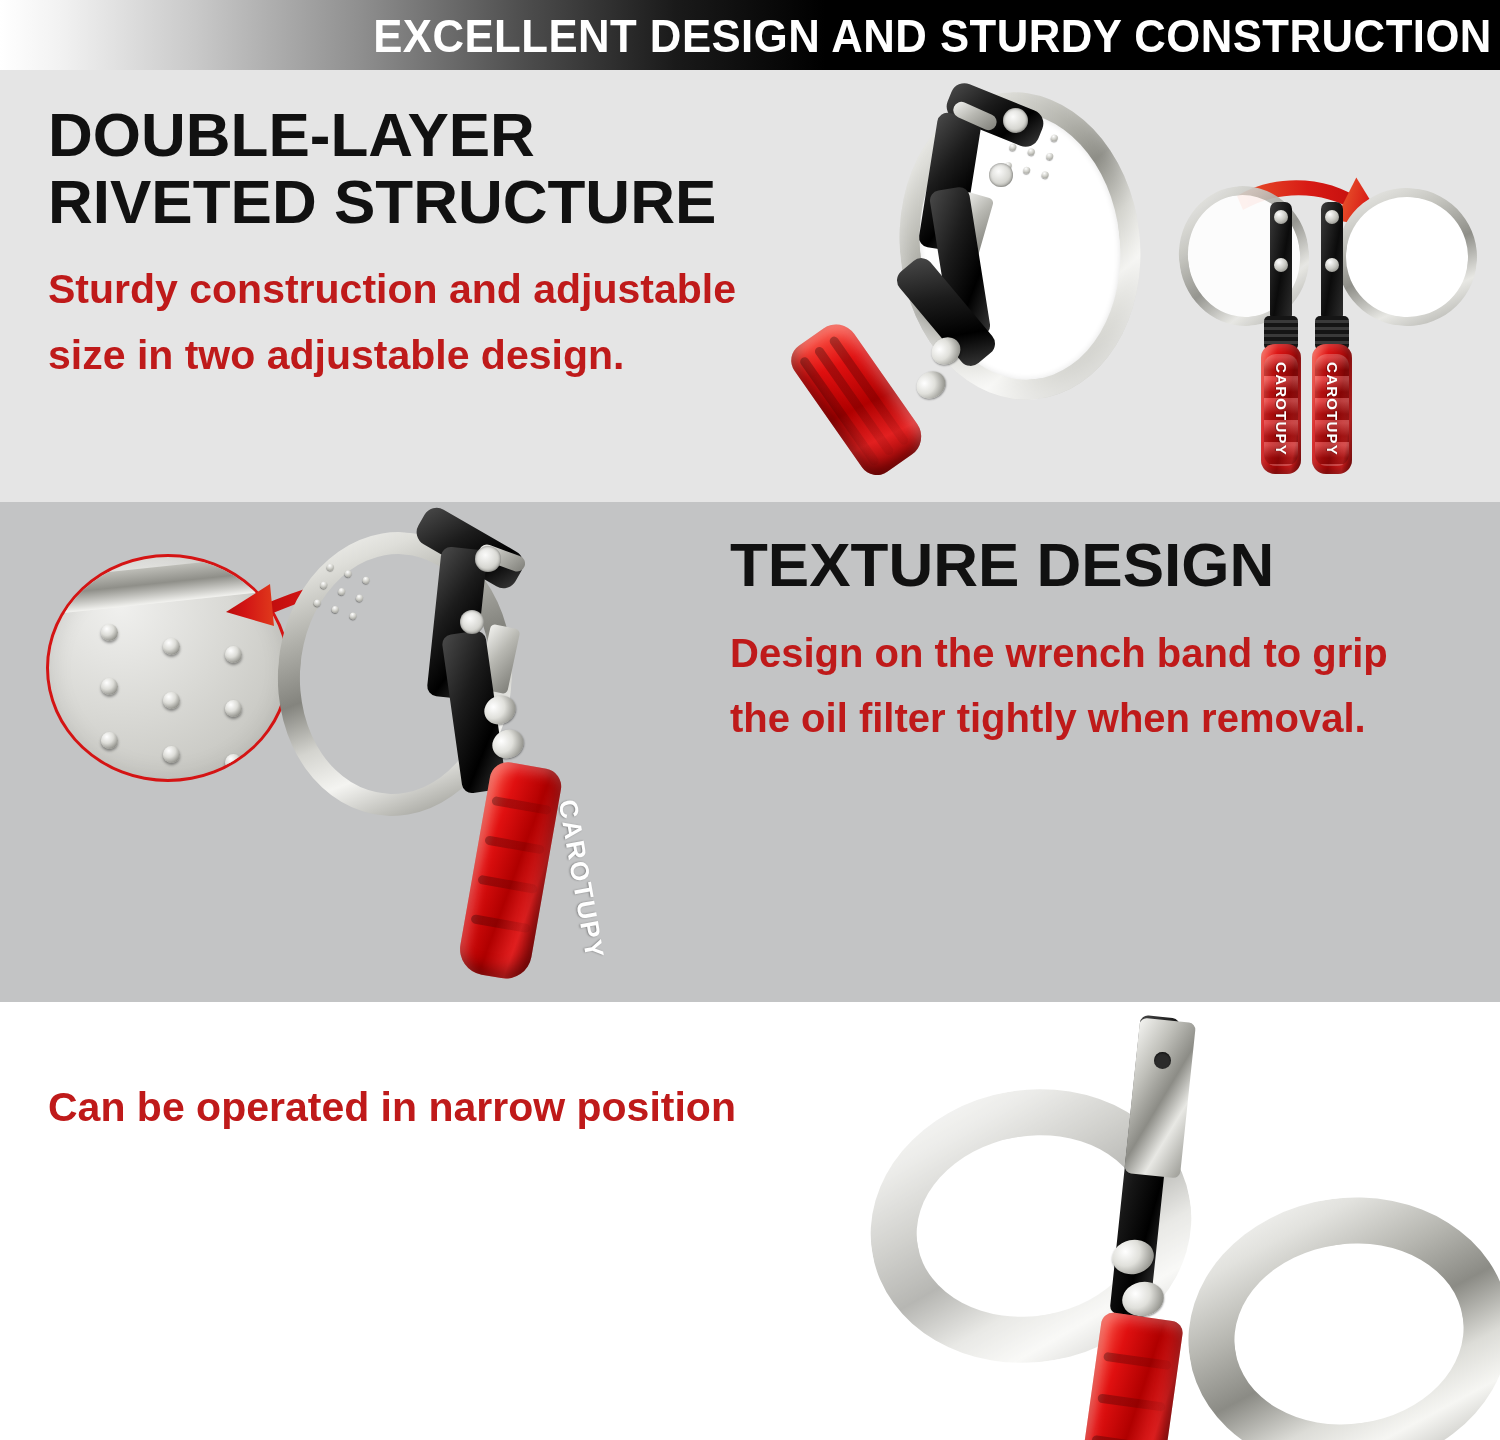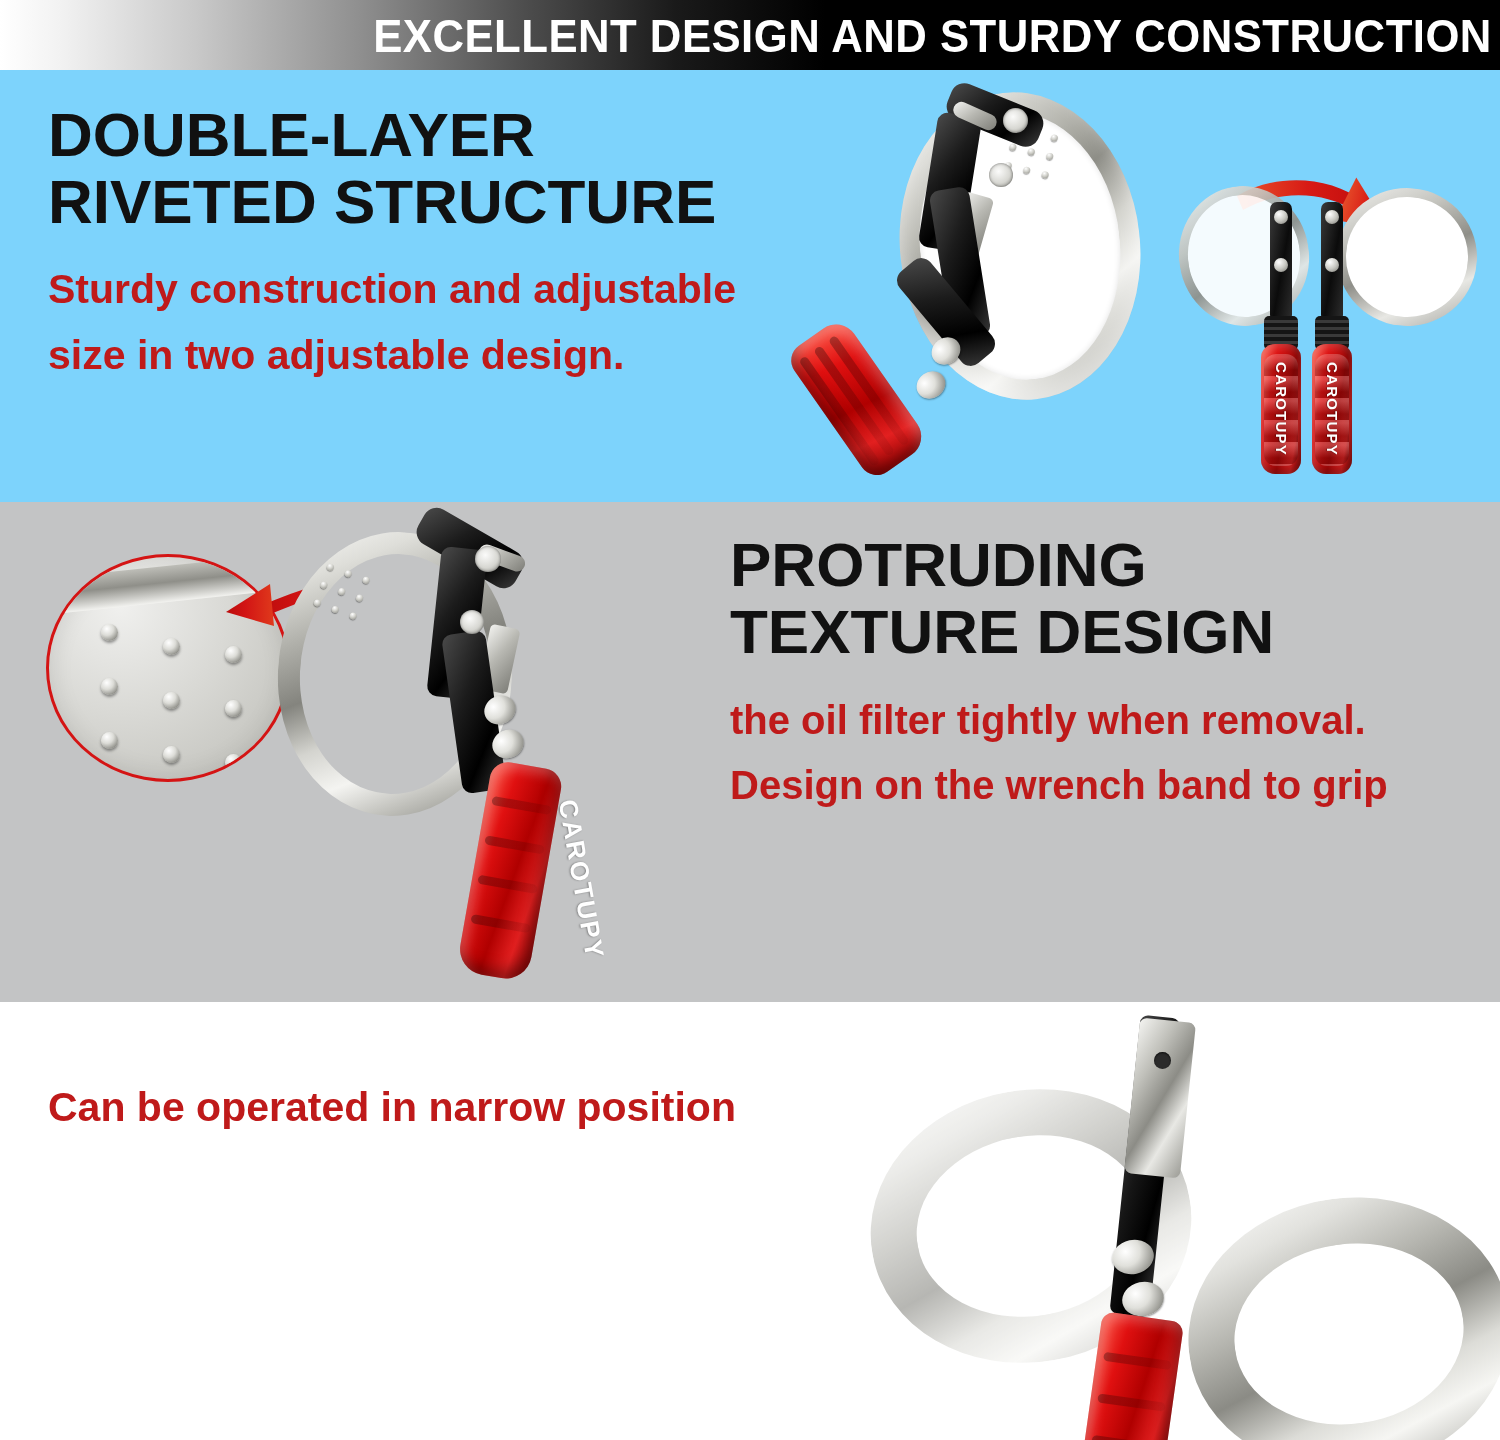--- a/index.html
+++ b/index.html
@@ -46,21 +46,21 @@
     transform-origin: right center;
     transform: translateY(-50%) scaleX(0.93);
   }
 
   
   .section {
     position: absolute;
     left: 0;
     width: 1500px;
   }
-  #section-1 { top: 70px;   height: 432px; background: #7dd3fc; }
+  #section-1 { top: 70px;   height: 432px; background: #e5e5e5; }
   #section-2 { top: 502px;  height: 500px; background: #c3c4c5; }
   #section-3 { top: 1002px; height: 438px; background: #ffffff; }
 
   .txt-block { position: absolute; }
   .heading {
     color: #111111;
     font-family: "Liberation Sans Narrow", "Liberation Sans", sans-serif;
     font-weight: bold;
     font-size: 62px;
     line-height: 1.08;
@@ -494,26 +494,25 @@
       <div class="grip-notch" style="top:116px"></div>
       <div class="grip-notch" style="top:156px"></div>
     </div>
     <div id="brand-2">CAROTUPY</div>
     <div class="pivot" id="pivot-2a"></div>
     <div class="pivot" id="pivot-2b"></div>
   </div>
 
   <div class="txt-block" id="block-2">
     <div class="heading">
-      <span class="ln">PROTRUDING</span>
       <span class="ln">TEXTURE DESIGN</span>
     </div>
     <div class="body-text">
+      <span class="ln">Design on the wrench band to grip</span>
       <span class="ln">the oil filter tightly when removal.</span>
-      <span class="ln">Design on the wrench band to grip</span>
     </div>
   </div>
 </div>
 
 <div class="section" id="section-3">
 
   <div class="txt-block" id="block-3">
     <div class="body-text">
       <span class="ln">Can be operated in narrow position</span>
     </div>

